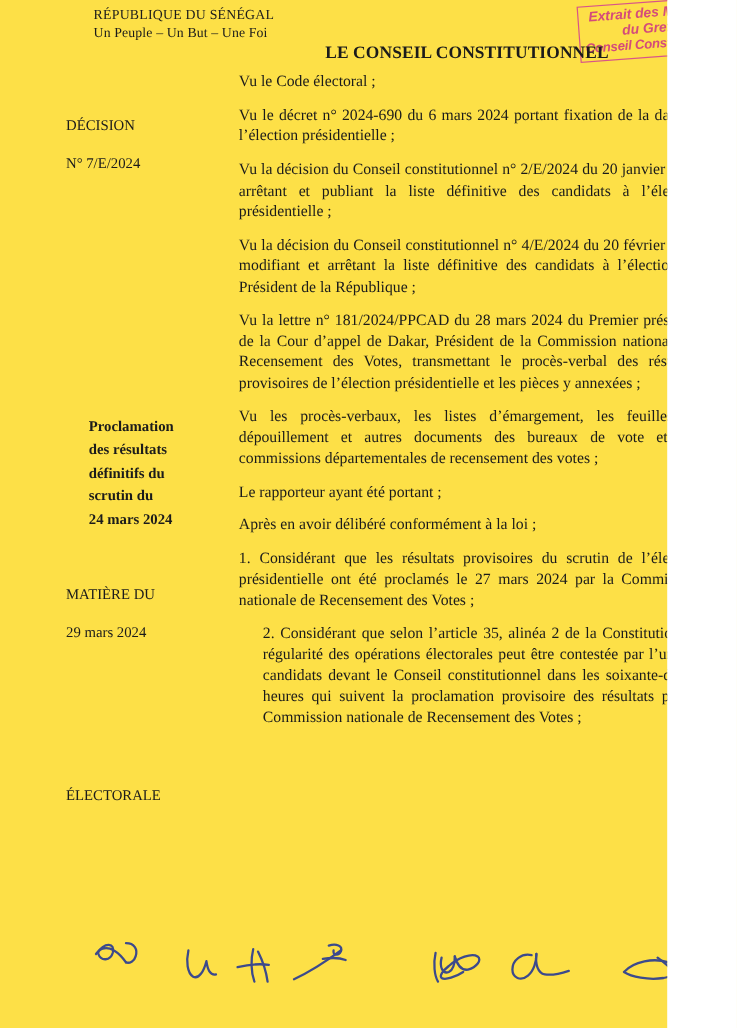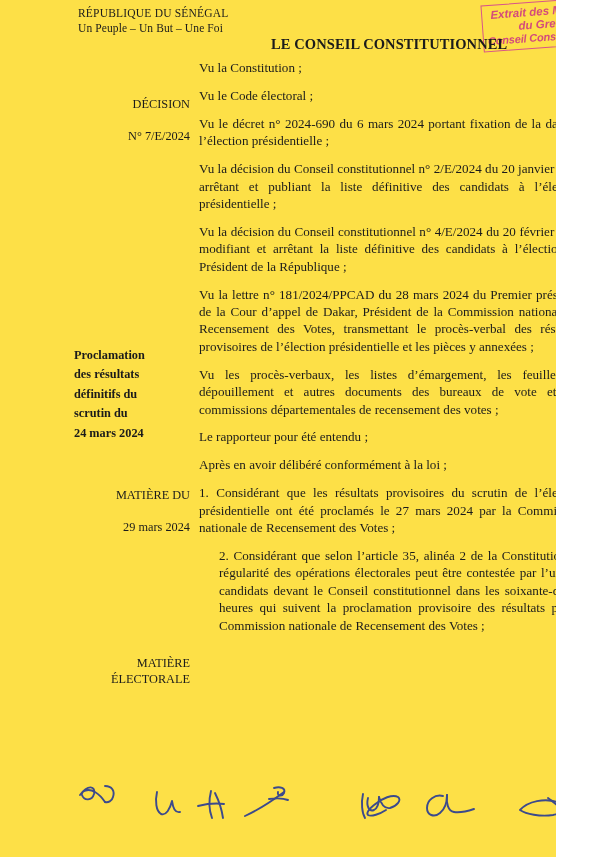--- a/index.html
+++ b/index.html
@@ -66,21 +66,21 @@
     font-weight: bold;
     letter-spacing: 0.1px;
     white-space: nowrap;
   }
 
   
   .left-block {
     position: absolute;
     left: 55px;
     width: 135px;
-    text-align: right;
+    text-align: left;
     font-size: 12.3px;
     line-height: 1.58;
   }
   #left-decision { top: 95px; }
   #left-decision .d-num { margin-top: 13px; }
   #left-proclamation { top: 346px; text-align: left; left: 74px; font-weight: bold; }
   #left-seance { top: 486px; }
   #left-seance .s-date { margin-top: 13px; }
   #left-matiere { top: 655px; line-height: 1.32; }
 
@@ -140,33 +140,31 @@
     <div>scrutin du</div>
     <div>24 mars 2024</div>
   </div>
 
   <div class="left-block" id="left-seance">
     <div>MATIÈRE DU</div>
     <div class="s-date">29 mars 2024</div>
   </div>
 
   <div class="left-block" id="left-matiere">
-    <div>MATIÈRE</div>
     <div>ÉLECTORALE</div>
   </div>
 
   <div id="body-col">
-    <p>Vu la Constitution ;</p>
     <p>Vu le Code électoral ;</p>
     <p>Vu le décret n° 2024-690 du 6 mars 2024 portant fixation de la date de l’élection présidentielle ;</p>
     <p>Vu la décision du Conseil constitutionnel n° 2/E/2024 du 20 janvier 2024 arrêtant et publiant la liste définitive des candidats à l’élection présidentielle ;</p>
     <p>Vu la décision du Conseil constitutionnel n° 4/E/2024 du 20 février 2024 modifiant et arrêtant la liste définitive des candidats à l’élection du Président de la République ;</p>
     <p>Vu la lettre n° 181/2024/PPCAD du 28 mars 2024 du Premier président de la Cour d’appel de Dakar, Président de la Commission nationale de Recensement des Votes, transmettant le procès-verbal des résultats provisoires de l’élection présidentielle et les pièces y annexées ;</p>
     <p>Vu les procès-verbaux, les listes d’émargement, les feuilles de dépouillement et autres documents des bureaux de vote et des commissions départementales de recensement des votes ;</p>
-    <p>Le rapporteur pour été entendu ;</p>
+    <p>Le rapporteur ayant été portant ;</p>
     <p>Après en avoir délibéré conformément à la loi ;</p>
     <p>1. Considérant que les résultats provisoires du scrutin de l’élection présidentielle ont été proclamés le 27 mars 2024 par la Commission nationale de Recensement des Votes ;</p>
     <p>2. Considérant que selon l’article 35, alinéa 2 de la Constitution, la régularité des opérations électorales peut être contestée par l’un des candidats devant le Conseil constitutionnel dans les soixante-douze heures qui suivent la proclamation provisoire des résultats par la Commission nationale de Recensement des Votes ;</p>
   </div>
 
   <div id="signatures">
     <svg width="614" height="89" viewBox="0 0 614 89" fill="none" stroke="#3c4a8c" stroke-width="1.9" stroke-linecap="round" stroke-linejoin="round">
 
       <g>
         <path d="M80 27 C 88 16, 96 18, 94 26 C 92 33, 84 33, 82 27 C 81 23, 88 20, 95 24 C 100 27, 103 31, 105 34"></path>

